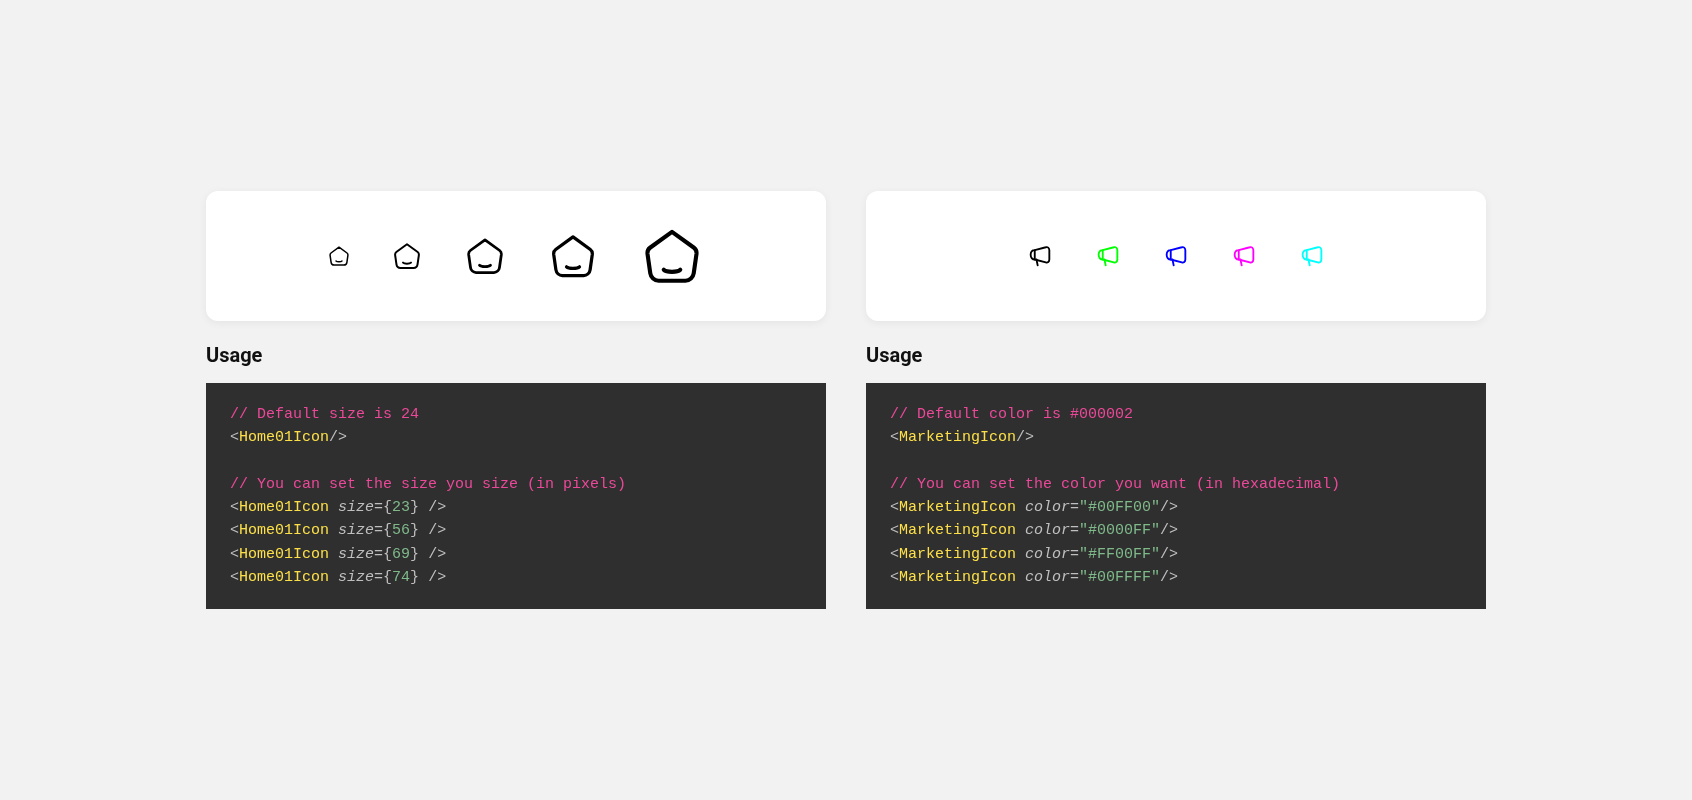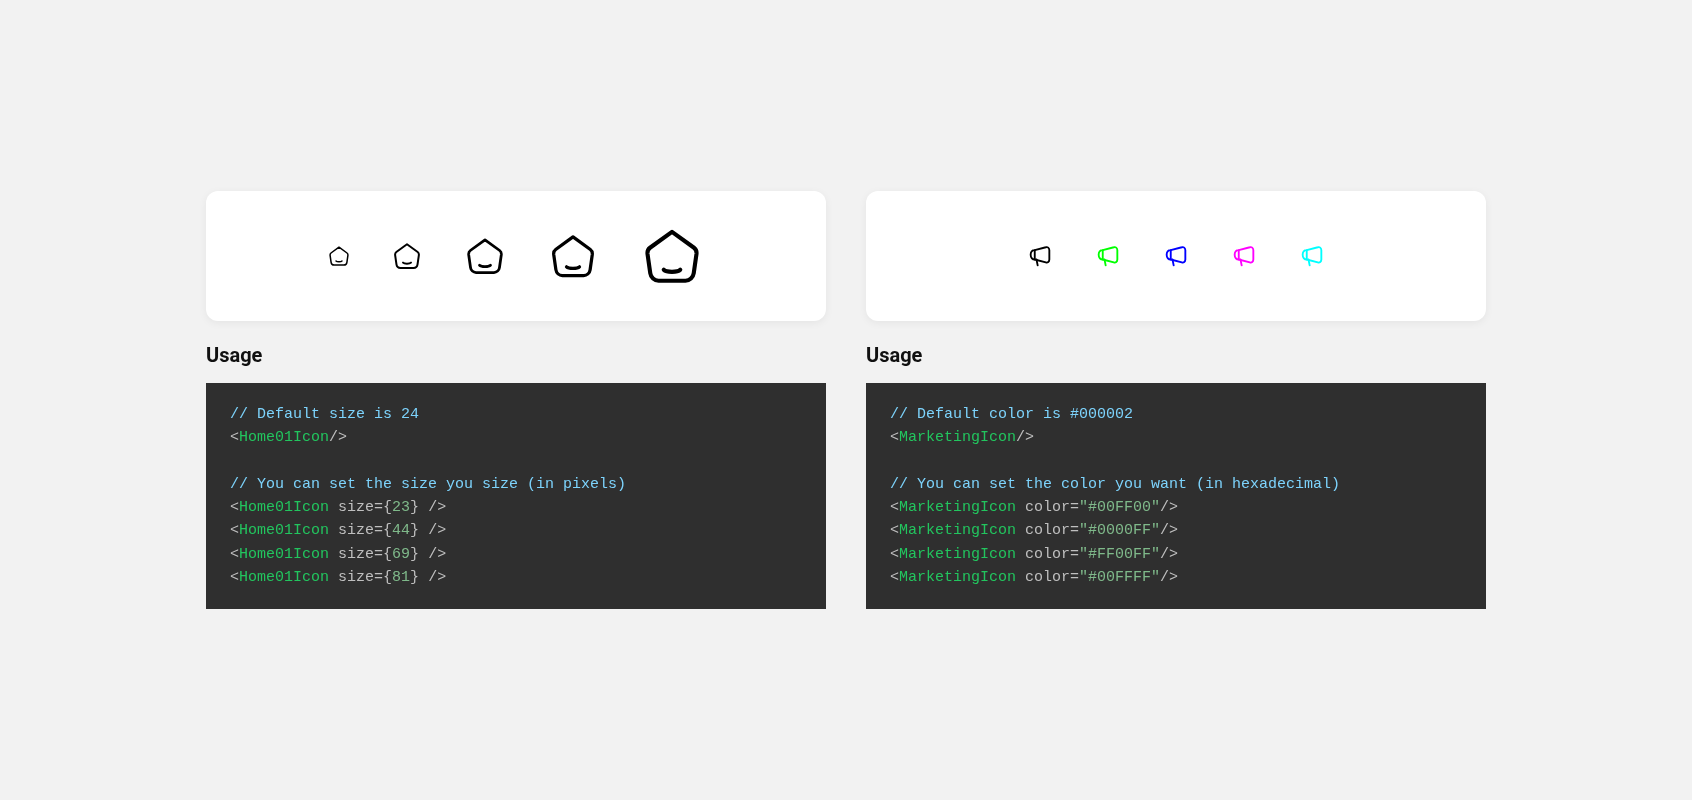--- a/index.html
+++ b/index.html
@@ -43,24 +43,24 @@
   .code-block {
     background: #2f2f2f;
     padding: 20px 24px;
     font-family: "SFMono-Regular", Consolas, "Liberation Mono", Menlo, monospace;
     font-size: 15px;
     line-height: 1.55;
     color: #d4d4d4;
     white-space: pre;
     overflow-x: auto;
   }
-  .c-comment { color: #7dd3fc; }
+  .c-comment { color: #ec4899; }
   .c-punc    { color: #bfbfbf; }
-  .c-tag     { color: #22c55e; }
-  .c-attr    { color: #bfbfbf; }
+  .c-tag     { color: #fde047; }
+  .c-attr    { color: #bfbfbf; font-style: italic; }
   .c-num     { color: #7fb98a; }
   .c-str     { color: #7fb98a; }
   .icon-slot { display:flex; align-items:center; justify-content:center; }
 </style>
 </head>
 <body>
 
 <div class="container">
 
   <div class="column">
@@ -95,23 +95,23 @@
     <path d="M9 17 C10 18 14 18 15 17"></path>
   </svg>
         </span>
       </div>
     <div class="heading">Usage</div>
     <div class="code-block" id="left-code"><span class="c-comment">// Default size is 24</span>
 <span class="c-punc">&lt;</span><span class="c-tag">Home01Icon</span><span class="c-punc">/&gt;</span>
 
 <span class="c-comment">// You can set the size you size (in pixels)</span>
 <span class="c-punc">&lt;</span><span class="c-tag">Home01Icon</span> <span class="c-attr">size</span><span class="c-punc">=</span><span class="c-punc">{</span><span class="c-num">23</span><span class="c-punc">}</span> <span class="c-punc">/&gt;</span>
-<span class="c-punc">&lt;</span><span class="c-tag">Home01Icon</span> <span class="c-attr">size</span><span class="c-punc">=</span><span class="c-punc">{</span><span class="c-num">44</span><span class="c-punc">}</span> <span class="c-punc">/&gt;</span>
+<span class="c-punc">&lt;</span><span class="c-tag">Home01Icon</span> <span class="c-attr">size</span><span class="c-punc">=</span><span class="c-punc">{</span><span class="c-num">56</span><span class="c-punc">}</span> <span class="c-punc">/&gt;</span>
 <span class="c-punc">&lt;</span><span class="c-tag">Home01Icon</span> <span class="c-attr">size</span><span class="c-punc">=</span><span class="c-punc">{</span><span class="c-num">69</span><span class="c-punc">}</span> <span class="c-punc">/&gt;</span>
-<span class="c-punc">&lt;</span><span class="c-tag">Home01Icon</span> <span class="c-attr">size</span><span class="c-punc">=</span><span class="c-punc">{</span><span class="c-num">81</span><span class="c-punc">}</span> <span class="c-punc">/&gt;</span>
+<span class="c-punc">&lt;</span><span class="c-tag">Home01Icon</span> <span class="c-attr">size</span><span class="c-punc">=</span><span class="c-punc">{</span><span class="c-num">74</span><span class="c-punc">}</span> <span class="c-punc">/&gt;</span>
 </div>
   </div>
 
   <div class="column">
     <div class="preview-card" id="color-preview">
         <span class="icon-slot">
           <svg width="28" height="28" viewBox="0 0 24 24" fill="none" stroke="#000000" stroke-width="1.6" stroke-linecap="round" stroke-linejoin="round">
     <path d="M4 11 C4 8.5 5.5 7 7.5 7 L17 4.5 C18.5 4 20 5 20 7 L20 15 C20 17 18.5 18 17 17.5 L7.5 15 C5.5 15 4 13.5 4 11 Z"></path>
     <path d="M7.5 7 L7.5 15"></path>
     <path d="M9 15 L10 20"></path>

